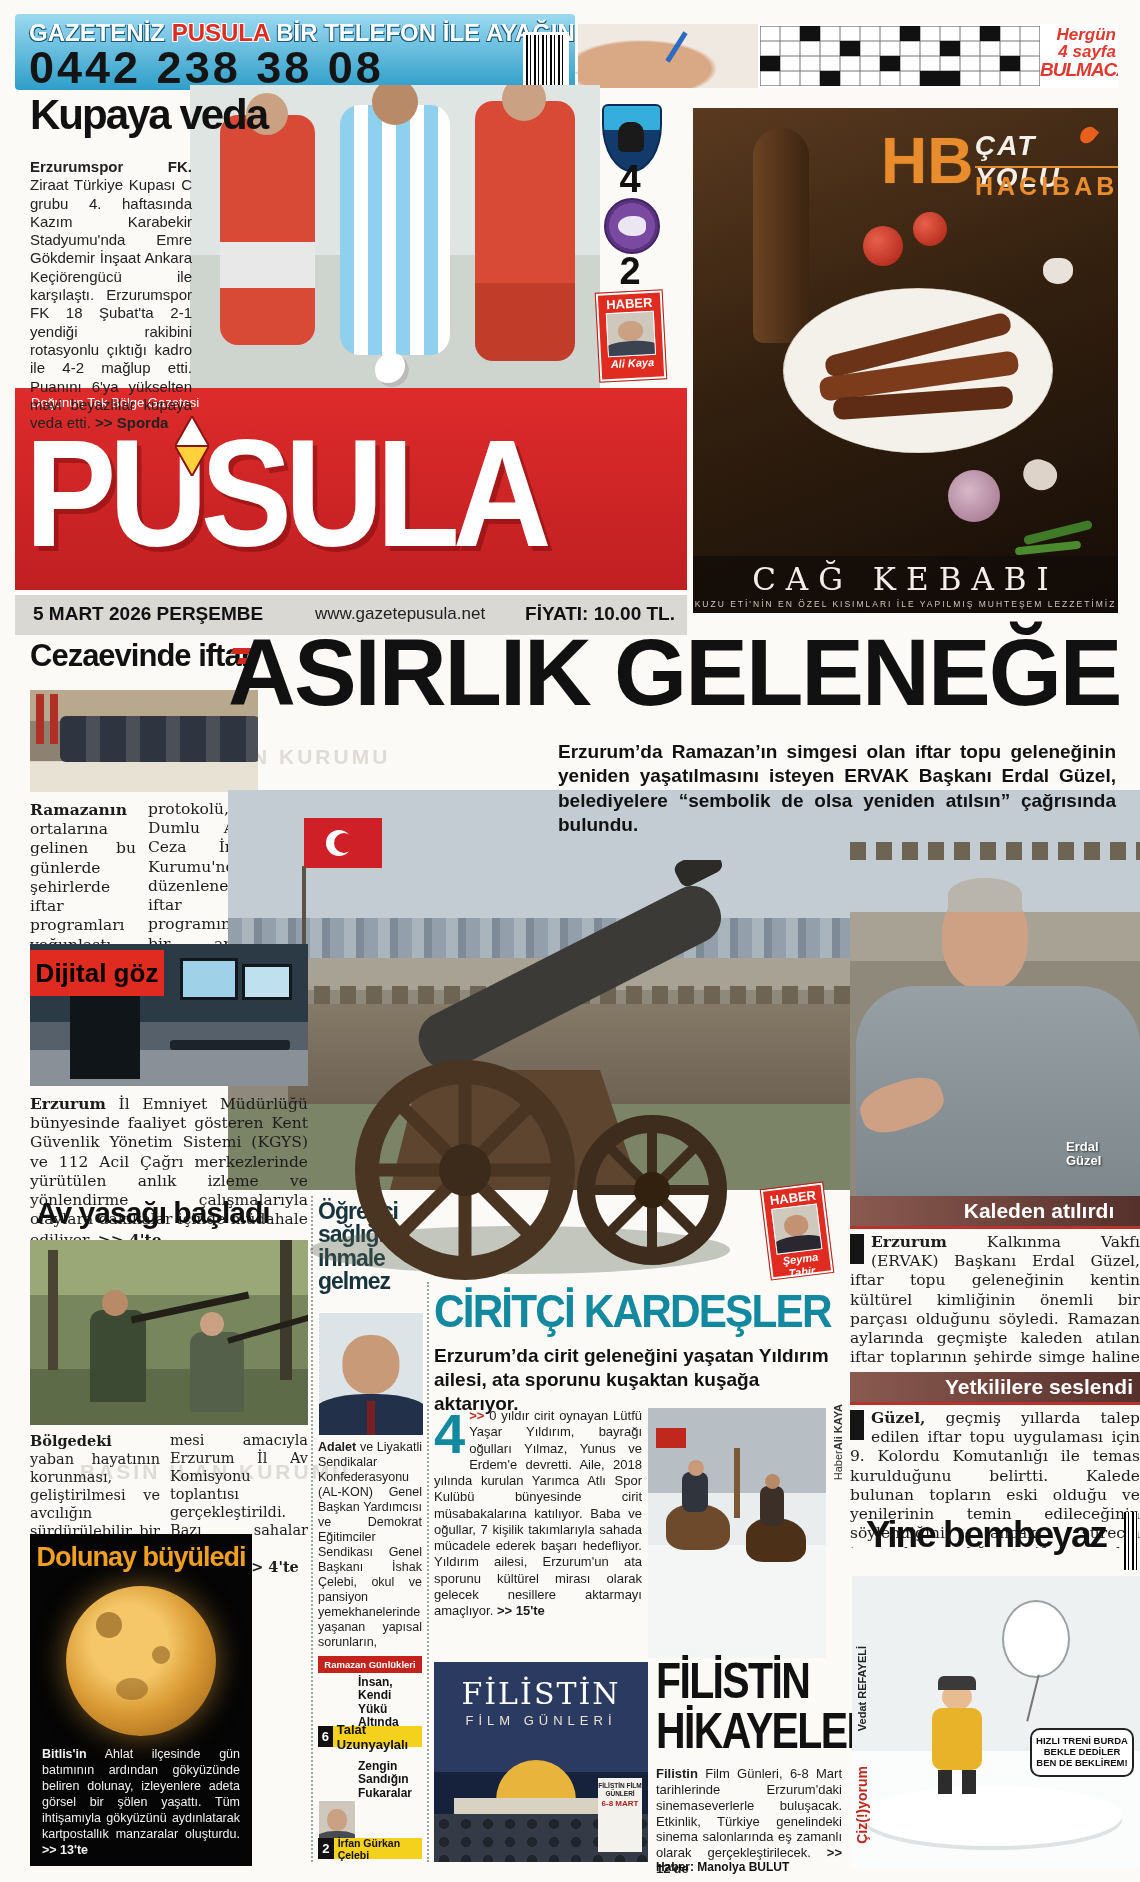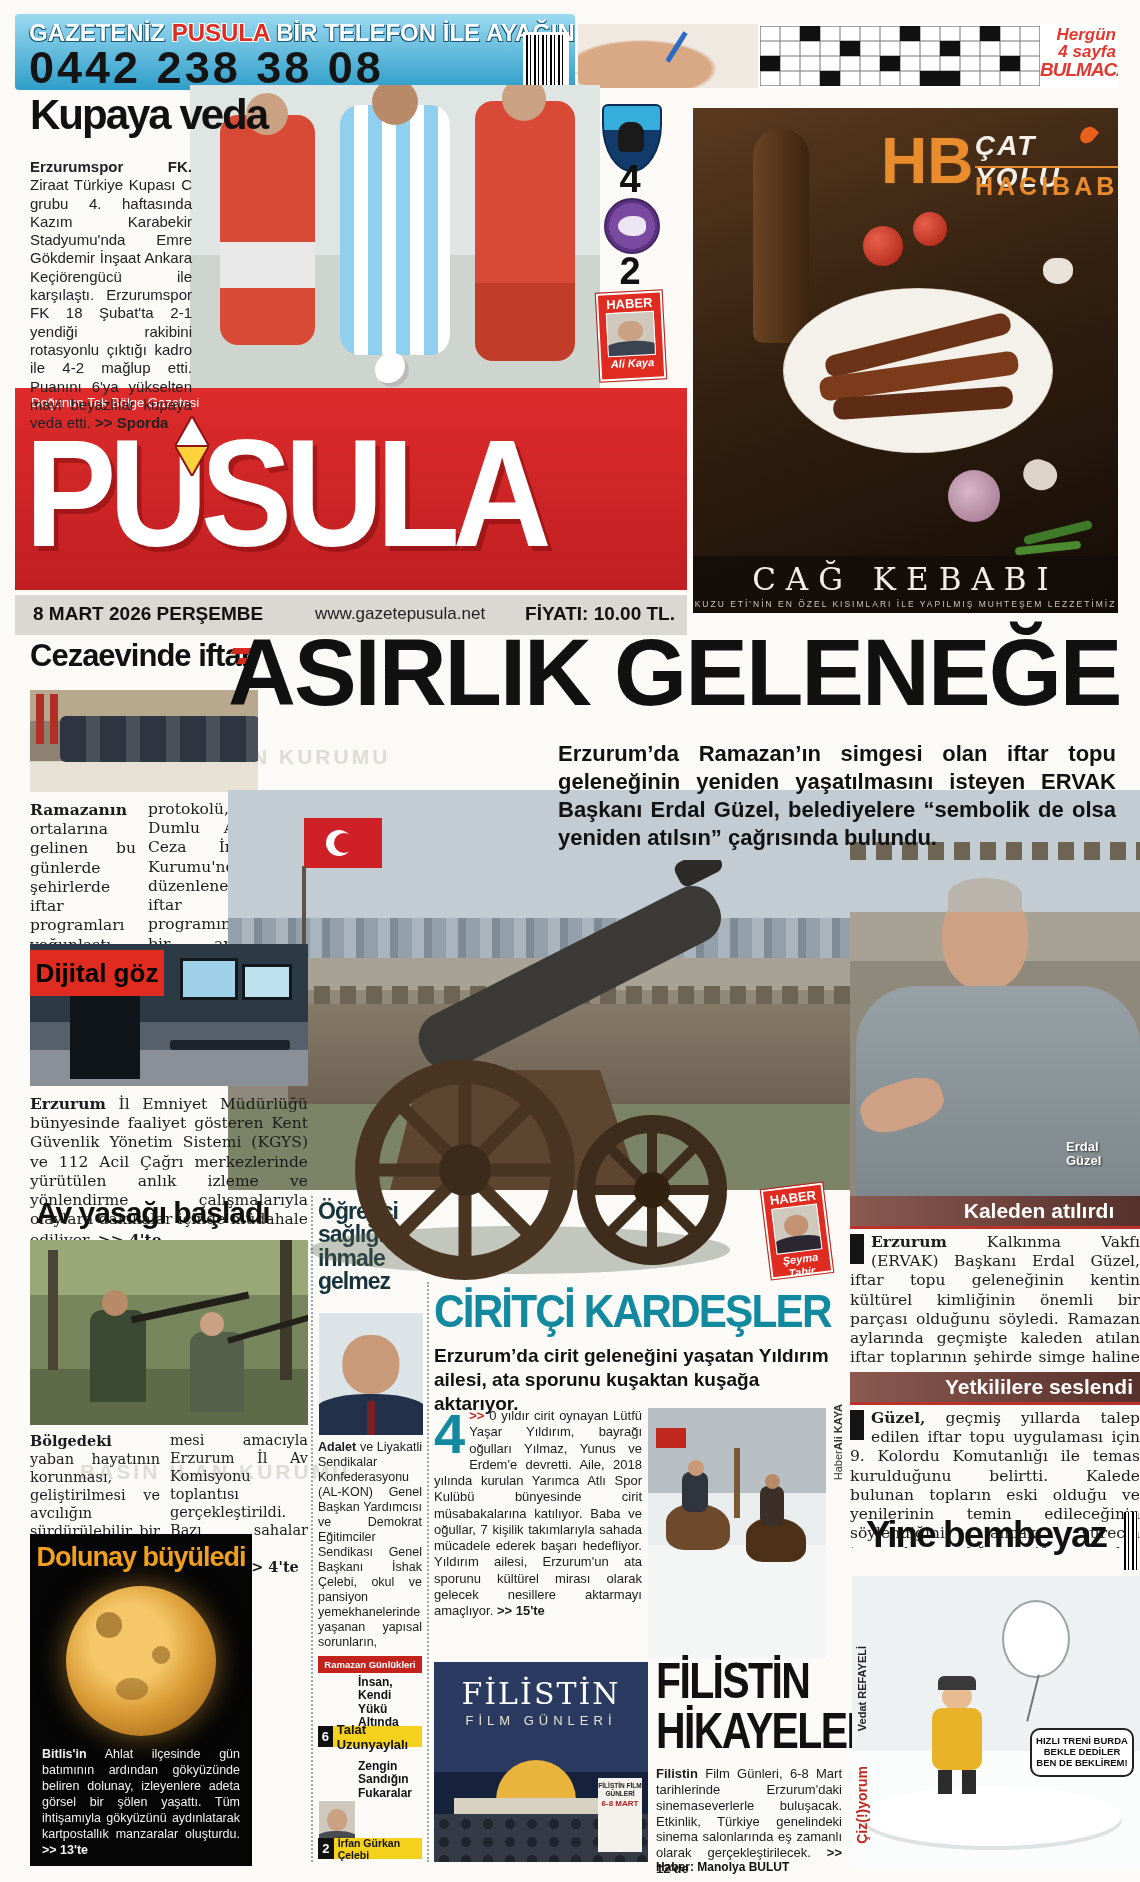--- a/index.html
+++ b/index.html
@@ -139,27 +139,27 @@
   <div class="abs" style="left:15px;top:388px;width:672px;height:202px;background:linear-gradient(180deg,#de2b2b,#c01f22);overflow:hidden;">
     <div style="color:#fff;font-size:13px;padding:7px 0 0 16px;">Doğunun Tek Bölge Gazetesi</div>
     <div style="position:absolute;left:10px;top:18px;color:#fff;font-size:152px;font-weight:900;letter-spacing:-8px;transform:scaleX(.9);transform-origin:left top;text-shadow:5px 5px 0 rgba(90,0,0,.35);">PUSULA</div>
     <svg class="abs" style="left:160px;top:28px;" width="34" height="60" viewBox="0 0 34 60">
       <polygon points="17,0 34,30 0,30" fill="#fff" stroke="#8c1414" stroke-width="2"></polygon>
       <polygon points="0,30 34,30 17,60" fill="#ffd23c" stroke="#8c1414" stroke-width="2"></polygon>
     </svg>
   </div>
 
   <div class="abs" style="left:15px;top:592px;width:672px;height:40px;background:#d9d8d3;border-top:3px solid #fff;">
-    <span class="abs b" style="left:18px;top:8px;font-size:19px;color:#111;">8 MART 2026 PERŞEMBE</span>
+    <span class="abs b" style="left:18px;top:8px;font-size:19px;color:#111;">5 MART 2026 PERŞEMBE</span>
     <span class="abs" style="left:300px;top:9px;font-size:17px;color:#222;">www.gazetepusula.net</span>
     <span class="abs b" style="right:12px;top:8px;font-size:19px;color:#111;">FİYATI: 10.00 TL.</span>
   </div>
 
   <div class="abs hl" style="left:228px;top:630px;font-size:94px;z-index:3;">ASIRLIK GELENEĞE</div>
-  <div class="abs b" style="left:558px;top:740px;width:558px;font-size:22px;line-height:1.28;color:#111;text-align:justify;z-index:3;">Erzurum’da Ramazan’ın simgesi olan iftar topu geleneğinin yeniden yaşatılmasını isteyen ERVAK Başkanı Erdal Güzel, belediyelere “sembolik de olsa yeniden atılsın” çağrısında bulundu.</div>
+  <div class="abs b" style="left:558px;top:740px;width:558px;font-size:19px;line-height:1.28;color:#111;text-align:justify;z-index:3;">Erzurum’da Ramazan’ın simgesi olan iftar topu geleneğinin yeniden yaşatılmasını isteyen ERVAK Başkanı Erdal Güzel, belediyelere “sembolik de olsa yeniden atılsın” çağrısında bulundu.</div>
 
   <div class="abs hl" style="left:30px;top:642px;font-size:31px;letter-spacing:-1px;">Cezaevinde iftar</div>
   <div class="abs" style="left:232px;top:648px;width:18px;height:6px;background:#d42a20;transform:skewX(-20deg);"></div>
   <div class="abs" style="left:238px;top:658px;width:14px;height:6px;background:#d42a20;transform:skewX(-20deg);"></div>
   <div class="abs" style="left:30px;top:690px;width:228px;height:102px;background:linear-gradient(180deg,#b8a88e 0 30%,#8d8272 30% 70%,#d9d2c4 70%);overflow:hidden;">
     <div class="abs" style="left:6px;top:4px;width:8px;height:50px;background:#b03028;"></div>
     <div class="abs" style="left:20px;top:4px;width:8px;height:50px;background:#b03028;"></div>
     <div class="abs" style="left:30px;top:26px;width:200px;height:46px;background:repeating-linear-gradient(90deg,#2e3440 0 26px,#4a4f58 26px 40px);border-radius:6px;"></div>
     <div class="abs" style="left:0;top:72px;width:228px;height:30px;background:#e8e2d4;"></div>
   </div>

